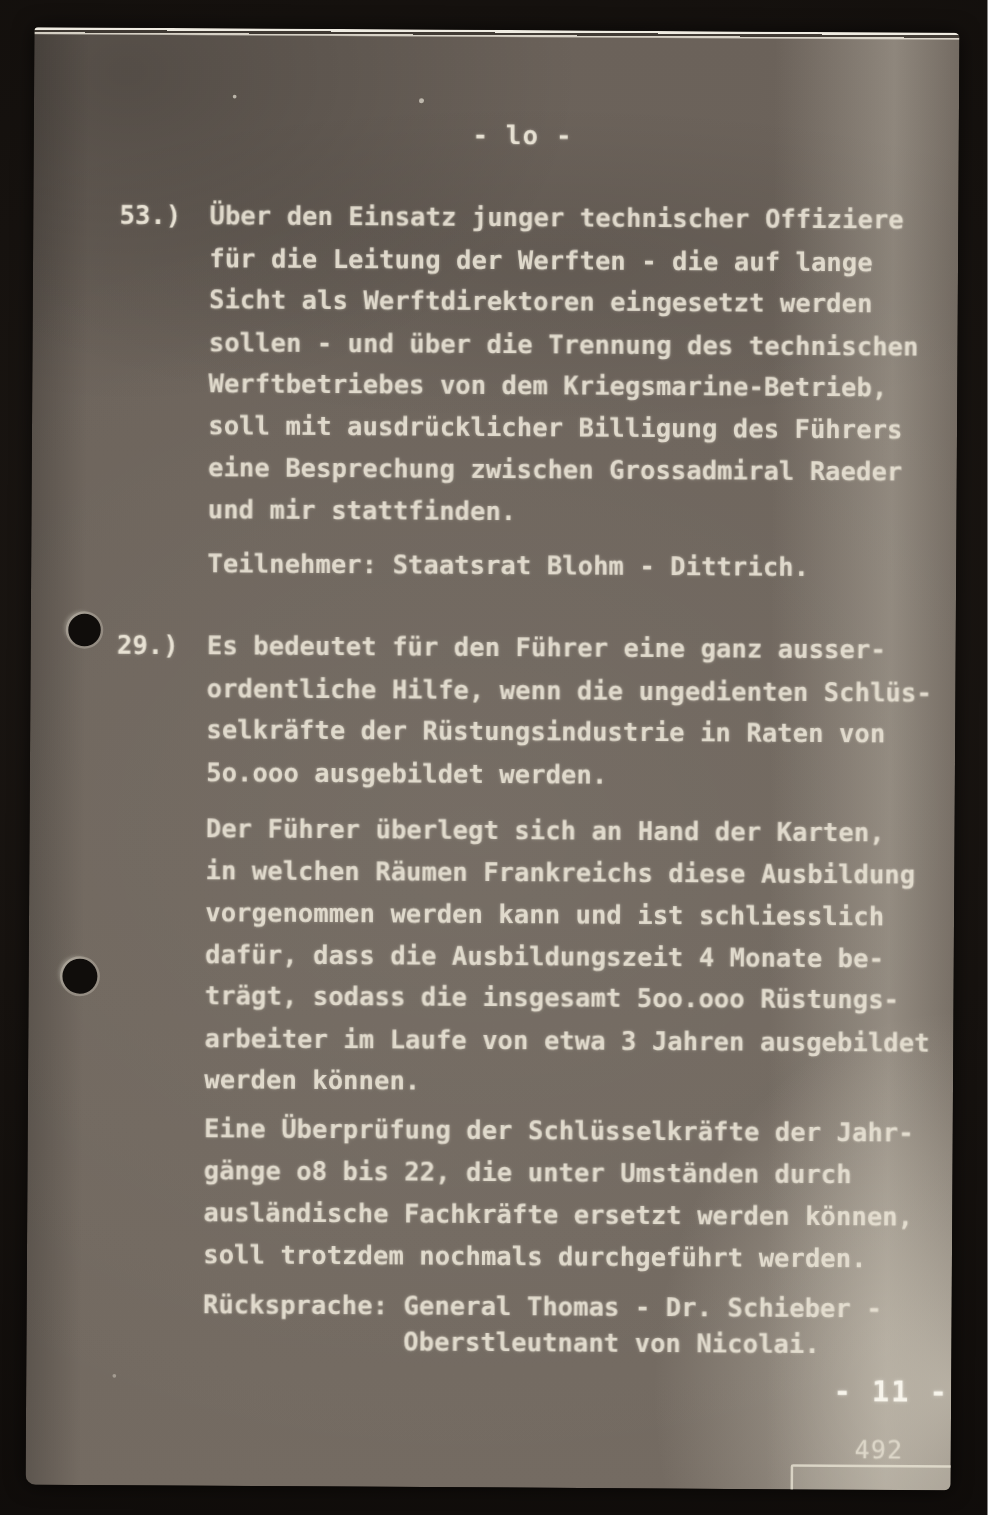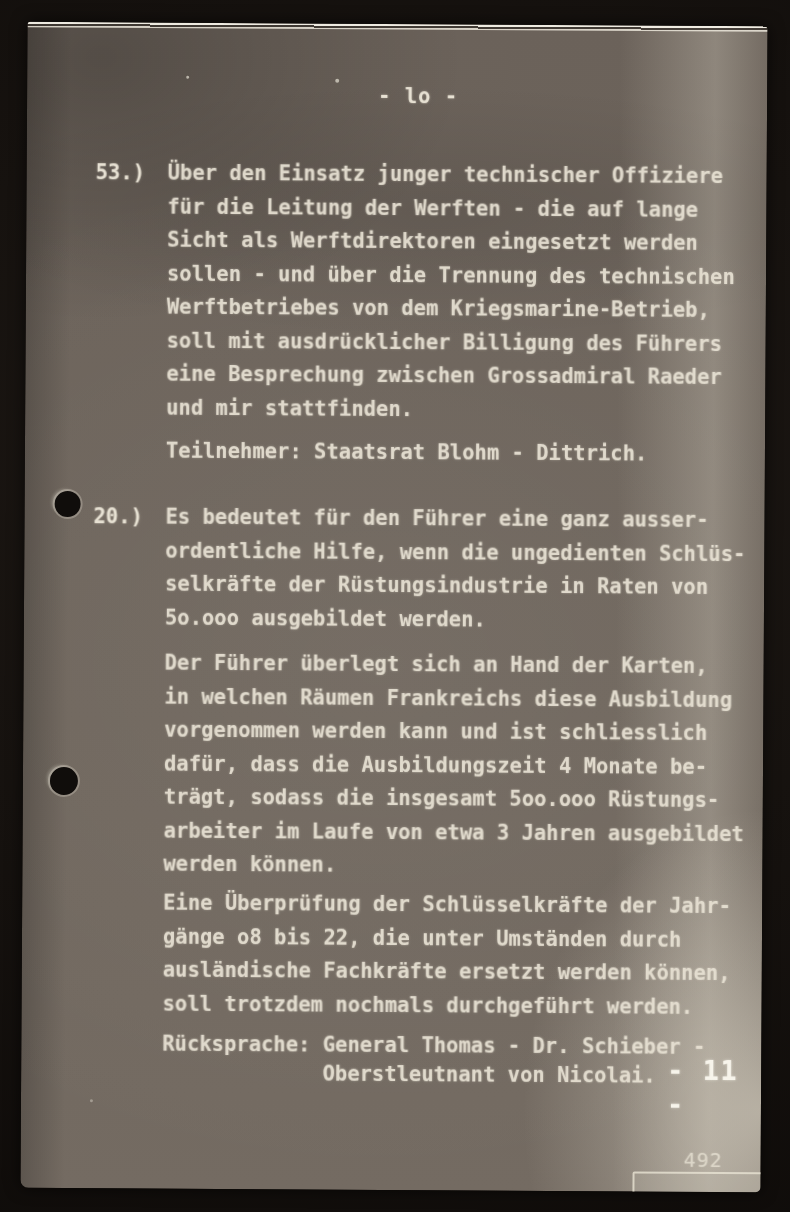--- a/index.html
+++ b/index.html
@@ -31,23 +31,23 @@
   }
   .typed{
     position:absolute;color:#e7e1d3;font-weight:bold;
     font-size:20.5px;line-height:33.5px;
     text-shadow:0 0 2.5px rgba(238,233,218,.40);
     filter:blur(.3px);
   }
   .tline{white-space:pre;}
   .para{opacity:.94;}
   .tight{line-height:29px;}
-  .header{left:351px;top:56px;letter-spacing:1px;}
+  .header{left:351px;top:68px;letter-spacing:1px;}
   .footer-num{
-    left:646px;top:1028px;font-size:27px;color:#f7f4eb;
+    left:646px;top:1072px;font-size:23px;color:#f7f4eb;
     letter-spacing:1.5px;text-shadow:0 0 3px rgba(250,247,238,.55);
   }
   .stamp{
     position:absolute;left:663px;top:1122px;
     font-size:20px;font-weight:normal;letter-spacing:1px;
     color:#ddd7c9;text-shadow:0 0 1.5px rgba(230,225,210,.4);filter:blur(.3px);
   }
   .stampbox{
     position:absolute;left:612px;top:1146px;width:132px;height:42px;
     border:2px solid rgba(233,228,213,.78);border-radius:2px;
@@ -85,21 +85,21 @@
         <div class="tline">sollen - und über die Trennung des technischen</div>
         <div class="tline">Werftbetriebes von dem Kriegsmarine-Betrieb,</div>
         <div class="tline">soll mit ausdrücklicher Billigung des Führers</div>
         <div class="tline">eine Besprechung zwischen Grossadmiral Raeder</div>
         <div class="tline">und mir stattfinden.</div>
       </div>
     <div class="typed para" style="left:141px;top:412px">
         <div class="tline">Teilnehmer: Staatsrat Blohm - Dittrich.</div>
       </div>
 
-    <div class="typed num" style="left:69px;top:478px">20.)</div>
+    <div class="typed num" style="left:69px;top:478px">29.)</div>
     <div class="typed para" style="left:141px;top:478px">
         <div class="tline">Es bedeutet für den Führer eine ganz ausser-</div>
         <div class="tline">ordentliche Hilfe, wenn die ungedienten Schlüs-</div>
         <div class="tline">selkräfte der Rüstungsindustrie in Raten von</div>
         <div class="tline">5o.ooo ausgebildet werden.</div>
       </div>
     <div class="typed para" style="left:141px;top:624px">
         <div class="tline">Der Führer überlegt sich an Hand der Karten,</div>
         <div class="tline">in welchen Räumen Frankreichs diese Ausbildung</div>
         <div class="tline">vorgenommen werden kann und ist schliesslich</div>

